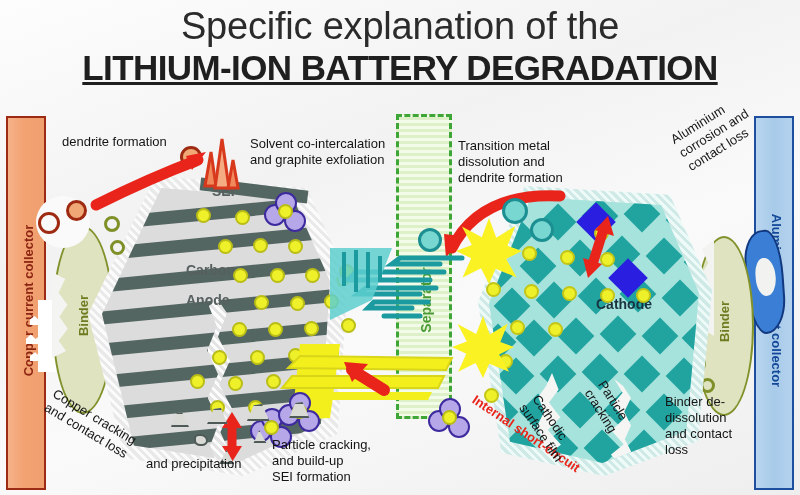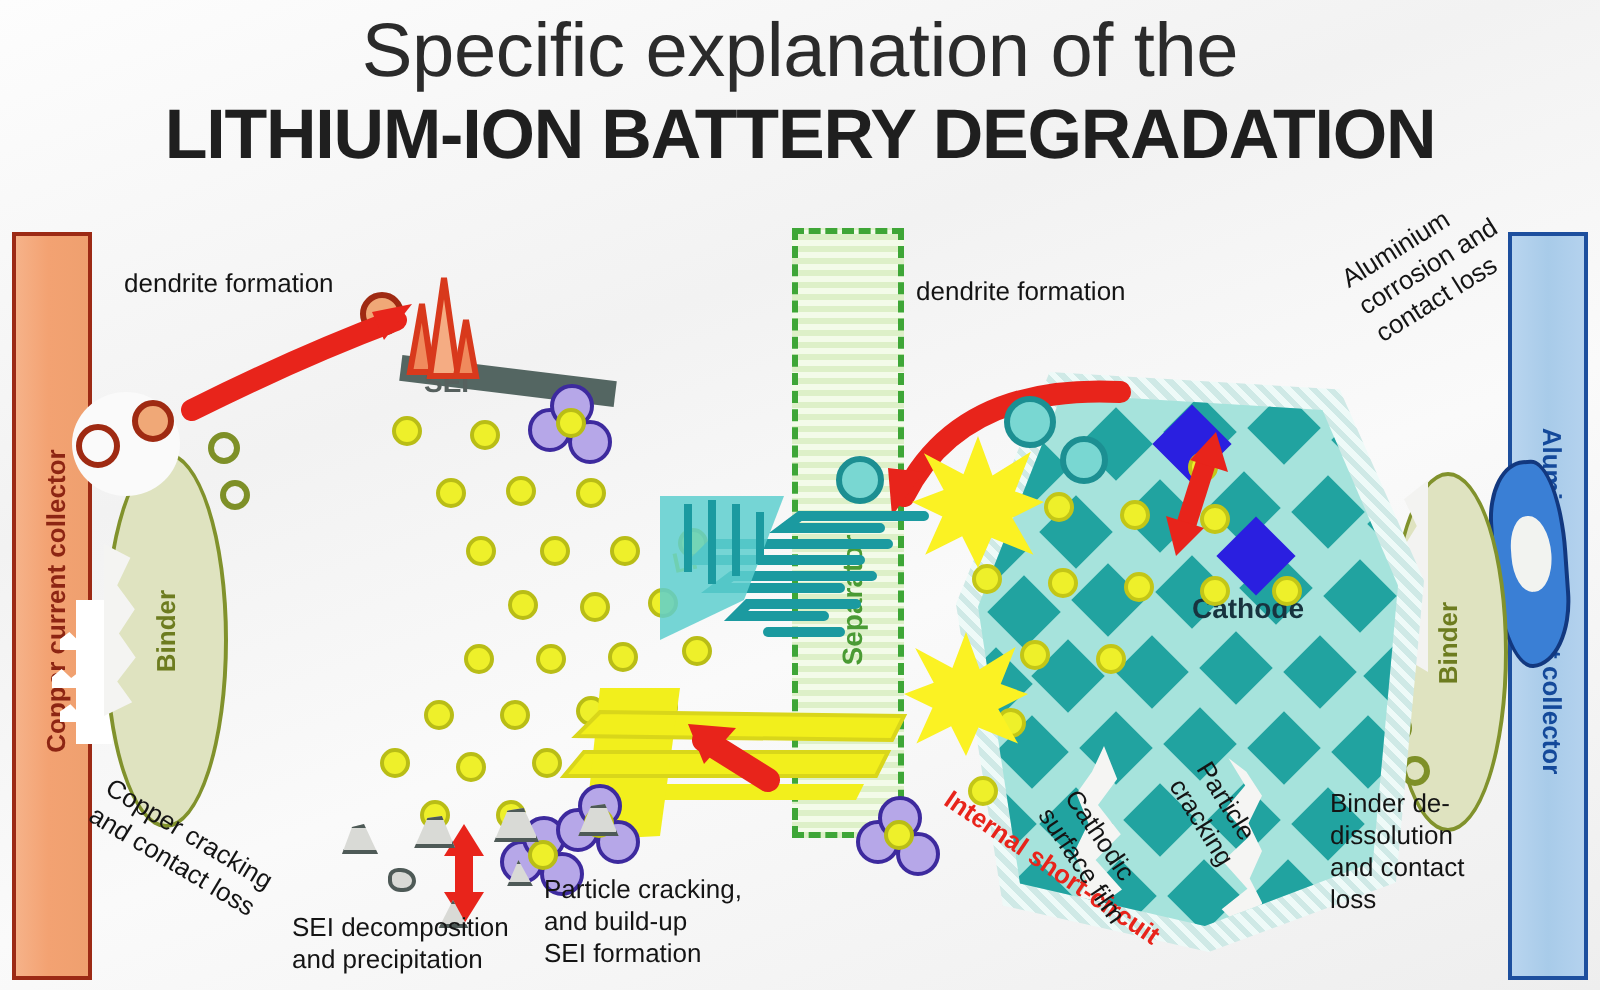--- a/index.html
+++ b/index.html
@@ -15,20 +15,21 @@
   }
   
   .title-wrap{position:absolute;left:0;top:6px;width:800px;text-align:center;}
   .title-line1{
     font-size:38px;color:#2b2b2b;letter-spacing:-0.2px;line-height:40px;
     font-weight:400;
   }
   .title-line2{
     font-size:35px;color:#1f1f1f;font-weight:bold;line-height:44px;
     letter-spacing:-0.6px;
+    text-decoration:underline;
   }
   
   .collector{position:absolute;box-sizing:border-box;}
   #cu-collector{
     left:6px;top:116px;width:40px;height:374px;
     background:linear-gradient(90deg,#f6b289 0%,#f3a272 45%,#efa06f 100%);
     border:2px solid #9c2a15;
   }
   #al-collector{
     left:754px;top:116px;width:40px;height:374px;
@@ -226,20 +227,37 @@
   <div class="binder-bite" style="left:52px;top:272px;width:22px;height:86px;clip-path:polygon(0 0,60% 8%,30% 24%,70% 38%,34% 52%,72% 66%,30% 80%,64% 92%,0 100%);"></div>
 
   <div class="binder" id="binder-right">
     <div class="binder-label" id="binder-right-label">Binder</div>
   </div>
   <div class="binder-bite" style="left:694px;top:240px;width:20px;height:96px;clip-path:polygon(100% 0,40% 10%,72% 24%,30% 38%,68% 52%,28% 66%,70% 80%,36% 92%,100% 100%);background:#f3f3f1;"></div>
   <div class="green-ring" style="left:690px;top:356px;width:16px;height:16px;"></div>
   <div class="green-ring" style="left:700px;top:378px;width:15px;height:15px;"></div>
   <div class="green-ring" style="left:678px;top:386px;width:14px;height:14px;"></div>
 
+  <div id="anode">
+    <div class="hex-anode-shell"></div>
+    <div class="hex-anode-core">
+      <div class="graphite-layer" style="top:18px;  transform:rotate(-5.5deg);"></div>
+      <div class="graphite-layer" style="top:48px;  transform:rotate(-5.5deg);"></div>
+      <div class="graphite-layer" style="top:80px;  transform:rotate(-5.5deg);"></div>
+      <div class="graphite-layer" style="top:112px; transform:rotate(-5.5deg);"></div>
+      <div class="graphite-layer" style="top:144px; transform:rotate(-5.5deg);"></div>
+      <div class="graphite-layer" style="top:176px; transform:rotate(-5.5deg);"></div>
+      <div class="graphite-layer" style="top:208px; transform:rotate(-5.5deg);"></div>
+      <div class="graphite-layer" style="top:240px; transform:rotate(-5.5deg);"></div>
+
+      <div style="position:absolute;left:104px;top:108px;width:26px;height:170px;background:repeating-linear-gradient(45deg,#e3e3e3 0 3px,#fcfcfc 3px 6px);border-left:2px solid #4f5b58;border-right:2px solid #4f5b58;clip-path:polygon(30% 0,70% 10%,40% 24%,80% 38%,44% 52%,86% 66%,48% 80%,78% 92%,40% 100%,14% 88%,44% 74%,6% 60%,40% 46%,4% 32%,36% 18%,10% 6%);"></div>
+    </div>
+    <div class="anode-text" style="left:98px;top:86px;">Carbon</div>
+    <div class="anode-text" style="left:98px;top:116px;">Anode</div>
+  </div>
 
   <div style="position:absolute;left:200px;top:184px;width:108px;height:13px;background:#546662;transform:rotate(7deg);"></div>
   <div class="sei-label" style="left:212px;top:183px;">SEI</div>
   <div id="li-plus-label">Li⁺</div>
 
   <div class="li-dot" style="left:196px;top:208px;"></div>
   <div class="li-dot" style="left:235px;top:210px;"></div>
   <div class="li-dot" style="left:218px;top:239px;"></div>
   <div class="li-dot" style="left:253px;top:238px;"></div>
   <div class="li-dot" style="left:288px;top:239px;"></div>
@@ -425,39 +443,44 @@
   <div class="debris" style="left:218px;top:450px;width:17px;height:14px;clip-path:polygon(8% 100%,50% 0,95% 100%);"></div>
   <div class="debris" style="left:170px;top:412px;width:20px;height:15px;clip-path:polygon(5% 100%,30% 10%,60% 0,95% 100%);"></div>
   <div class="debris" style="left:206px;top:408px;width:22px;height:16px;clip-path:polygon(5% 100%,35% 6%,68% 0,98% 100%);"></div>
   <div class="debris" style="left:246px;top:404px;width:24px;height:17px;clip-path:polygon(4% 100%,32% 8%,66% 0,98% 100%);"></div>
   <div class="debris" style="left:288px;top:402px;width:22px;height:16px;clip-path:polygon(5% 100%,34% 6%,66% 0,97% 100%);"></div>
 
   <div class="callout" style="left:62px;top:134px;">
     <div>dendrite formation</div>
   </div>
 
+  <div class="callout" style="left:250px;top:136px;">
+    <div>Solvent co-intercalation</div>
+    <div>and graphite exfoliation</div>
+  </div>
 
   <div class="callout" style="left:458px;top:138px;">
+    <div>Transition metal</div>
+    <div>dissolution and</div>
     <div>dendrite formation</div>
   </div>
 
 
   <div class="callout rot" style="left:668px;top:134px;transform:rotate(-32deg);transform-origin:left top;">
     <div>Aluminium</div>
     <div>corrosion and</div>
     <div>contact loss</div>
   </div>
 
   <div class="callout rot" style="left:58px;top:386px;transform:rotate(31deg);transform-origin:left top;">
     <div>Copper cracking</div>
     <div>and contact loss</div>
   </div>
 
   <div class="callout" style="left:146px;top:456px;">
-    <div>SEI decomposition</div>
     <div>and precipitation</div>
   </div>
 
   <div class="callout" style="left:272px;top:437px;">
     <div>Particle cracking,</div>
     <div>and build-up</div>
     <div>SEI formation</div>
   </div>
 
 

